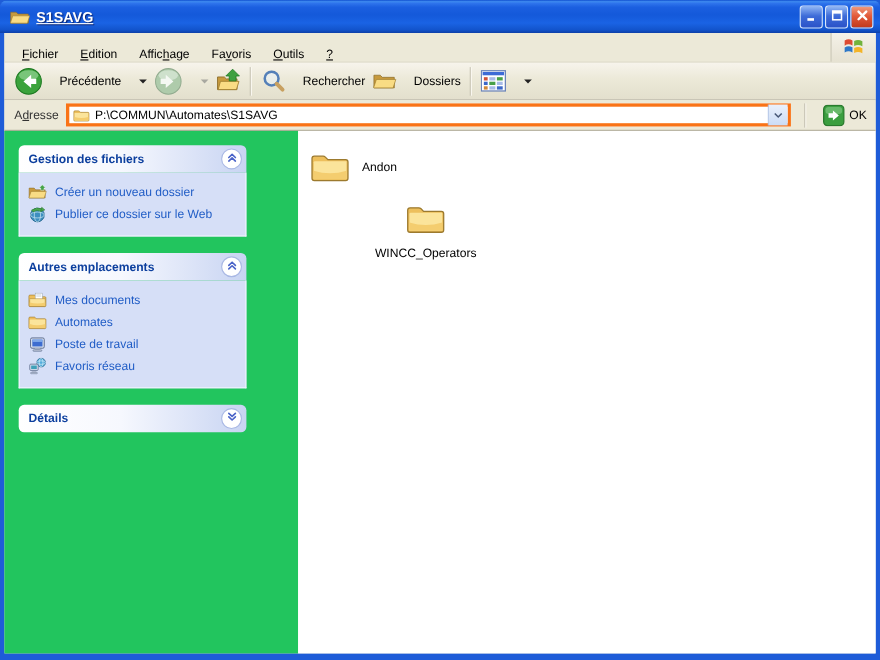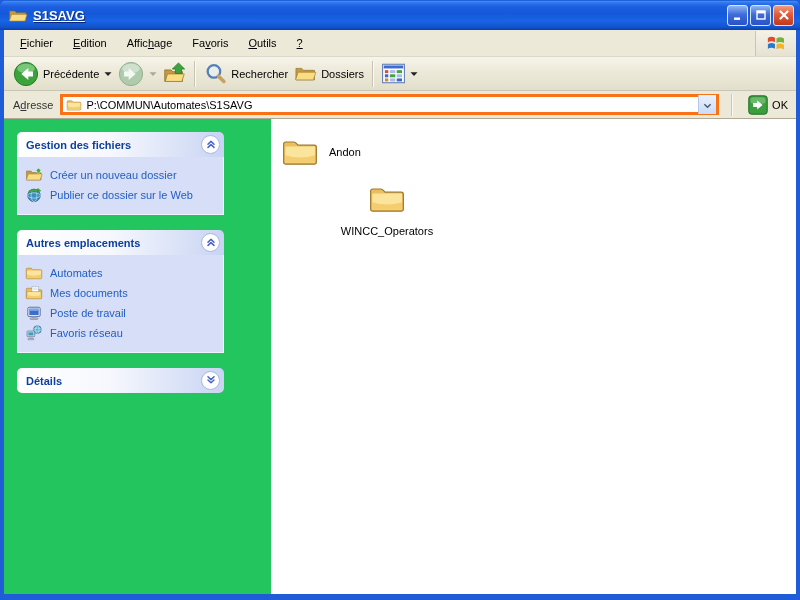--- a/index.html
+++ b/index.html
@@ -11,29 +11,29 @@
   .tb-appicon{width:20px;height:17px;margin:0 5px 0 8px;display:flex;}
   .tb-title{color:#fff;font-weight:bold;font-size:13px;text-shadow:1px 1px 1px rgba(8,28,96,.85);text-decoration:underline;}
   .cap-group{position:absolute;right:6px;top:5px;display:flex;gap:2px;}
   .cap-btn{width:21px;height:21px;border-radius:3px;border:1px solid #D9E6FB;display:flex;align-items:center;justify-content:center;box-sizing:border-box;cursor:pointer;}
   .cap-blue{background:linear-gradient(180deg,#8FB5F4 0%,#3E6CD8 45%,#2A52C8 100%);}
   .cap-red{background:linear-gradient(180deg,#F09B7C 0%,#E25A3A 45%,#C0391C 100%);}
   .cap-btn svg{width:12px;height:12px;}
   
   .chrome{position:absolute;top:30px;left:4px;right:4px;bottom:6px;display:flex;flex-direction:column;background:#ECE9D8;}
   
-  .menubar{height:26px;display:flex;align-items:center;background:#ECE9D8;border-bottom:1px solid #DCD8C8;}
+  .menubar{height:26px;display:flex;align-items:flex-end;background:#ECE9D8;border-bottom:1px solid #DCD8C8;}
   .menu-items{display:flex;align-items:center;padding-left:6px;}
   .menu-item{padding:0 10px;height:100%;display:flex;align-items:center;color:#000;cursor:pointer;}
   .u{text-decoration:underline;}
   .menu-logo{margin-left:auto;width:40px;border-left:1px solid #C9C5B6;display:flex;align-items:center;justify-content:center;background:linear-gradient(180deg,#F4F1E8,#E6E2D2);}
   .menu-logo svg{width:23px;height:23px;}
   
   .toolbar{height:33px;display:flex;align-items:center;padding:0 6px;background:linear-gradient(180deg,#F7F4EC 0%,#ECE9D8 45%,#E3DFCD 100%);border-bottom:1px solid #C9C5B6;}
-  .tb-btn{display:flex;align-items:center;gap:4px;padding:2px 3px;cursor:pointer;white-space:nowrap;color:#000;}
+  .tb-btn{display:flex;align-items:center;gap:15px;padding:2px 3px;cursor:pointer;white-space:nowrap;color:#000;}
   .ico26{width:26px;height:26px;display:flex;}
   .ico22{width:23px;height:23px;display:flex;}
   .drop{width:8px;height:6px;display:flex;align-items:center;margin-left:1px;}
   .tb-sep{width:0;height:26px;border-left:1px solid #C9C5B6;border-right:1px solid #FBF9F2;margin:0 5px;}
   .ico-svg svg,.tb-appicon svg,.ico26 svg,.ico22 svg,.drop svg{width:100%;height:100%;}
   
   .addressbar{height:27px;display:flex;align-items:center;padding:0 5px 0 9px;gap:7px;background:#ECE9D8;border-bottom:1px solid #AFA996;}
   .addr-label{color:#333;}
   .addr-input{flex:1;height:21px;background:#fff;border:3px solid #f97316;display:flex;align-items:center;padding-left:3px;gap:4px;box-sizing:border-box;cursor:text;}
   .addr-folder{width:16px;height:14px;display:flex;flex:none;}
@@ -286,38 +286,38 @@
                 <span><svg viewBox="0 0 12 12">
                     <path d="M3 6.2 L6 3.4 L9 6.2 M3 9.4 L6 6.6 L9 9.4" fill="none" stroke="#4A63C8" stroke-width="1.5" stroke-linecap="round" stroke-linejoin="round"></path>
                   </svg></span>
               </span>
             </div>
             <div class="panel-body">
               <div class="side-item">
                 <span class="side-ico">
                   <svg viewBox="0 0 36 30">
                     <path d="M2.5 7.5 Q2.5 5.5 4.5 5.5 L12 5.5 Q13.2 5.5 14 6.3 L16.2 8.5 L31.5 8.5 Q33.5 8.5 33.5 10.5 L33.5 24.5 Q33.5 26.5 31.5 26.5 L4.5 26.5 Q2.5 26.5 2.5 24.5 Z" fill="#EDBF5C" stroke="#9C7A2E" stroke-width="1.1"></path>
-                    <path d="M4 25.2 L4 10.8 Q4 9.8 5 9.8 L32.2 9.8 L32.2 25.2 Z" fill="#FBE49B"></path>
-                    <path d="M4 25.3 L32.2 25.3 L32.2 18 Q18 22.5 4 18 Z" fill="#F4CD6F"></path>
-                  </svg>
-                </span>
-                <span class="side-label">Automates</span>
-              </div>
-              <div class="side-item">
-                <span class="side-ico">
-                  <svg viewBox="0 0 36 30">
-                    <path d="M2.5 7.5 Q2.5 5.5 4.5 5.5 L12 5.5 Q13.2 5.5 14 6.3 L16.2 8.5 L31.5 8.5 Q33.5 8.5 33.5 10.5 L33.5 24.5 Q33.5 26.5 31.5 26.5 L4.5 26.5 Q2.5 26.5 2.5 24.5 Z" fill="#EDBF5C" stroke="#9C7A2E" stroke-width="1.1"></path>
                     <rect x="14" y="2" width="13" height="15" fill="#FFFFFF" stroke="#8898A8" stroke-width="0.8"></rect>
                     <line x1="16" y1="5" x2="25" y2="5" stroke="#9FB0C4" stroke-width="0.8"></line>
                     <line x1="16" y1="7.5" x2="25" y2="7.5" stroke="#9FB0C4" stroke-width="0.8"></line>
                     <path d="M4 25.5 L4 13 Q4 12 5 12 L32.2 12 L32.2 25.5 Z" fill="#FBE49B" stroke="#9C7A2E" stroke-width="0.8"></path>
                     <path d="M4 25.3 L32.2 25.3 L32.2 19 Q18 23 4 19 Z" fill="#F4CD6F"></path>
                   </svg>
                 </span>
                 <span class="side-label">Mes documents</span>
+              </div>
+              <div class="side-item">
+                <span class="side-ico">
+                  <svg viewBox="0 0 36 30">
+                    <path d="M2.5 7.5 Q2.5 5.5 4.5 5.5 L12 5.5 Q13.2 5.5 14 6.3 L16.2 8.5 L31.5 8.5 Q33.5 8.5 33.5 10.5 L33.5 24.5 Q33.5 26.5 31.5 26.5 L4.5 26.5 Q2.5 26.5 2.5 24.5 Z" fill="#EDBF5C" stroke="#9C7A2E" stroke-width="1.1"></path>
+                    <path d="M4 25.2 L4 10.8 Q4 9.8 5 9.8 L32.2 9.8 L32.2 25.2 Z" fill="#FBE49B"></path>
+                    <path d="M4 25.3 L32.2 25.3 L32.2 18 Q18 22.5 4 18 Z" fill="#F4CD6F"></path>
+                  </svg>
+                </span>
+                <span class="side-label">Automates</span>
               </div>
               <div class="side-item">
                 <span class="side-ico">
                   <svg viewBox="0 0 18 18">
                     <rect x="2" y="2.5" width="14" height="10.5" rx="1.5" fill="#D8E2F0" stroke="#5B6B8C"></rect>
                     <rect x="3.8" y="4.2" width="10.4" height="7" fill="#3C6CD0"></rect>
                     <rect x="3.8" y="4.2" width="10.4" height="2.4" fill="#7FA8E8"></rect>
                     <rect x="6.5" y="13" width="5" height="1.6" fill="#A8B4C8"></rect>
                     <rect x="4.5" y="14.6" width="9" height="1.6" rx="0.8" fill="#C4CEDC" stroke="#5B6B8C" stroke-width="0.6"></rect>
                   </svg>

